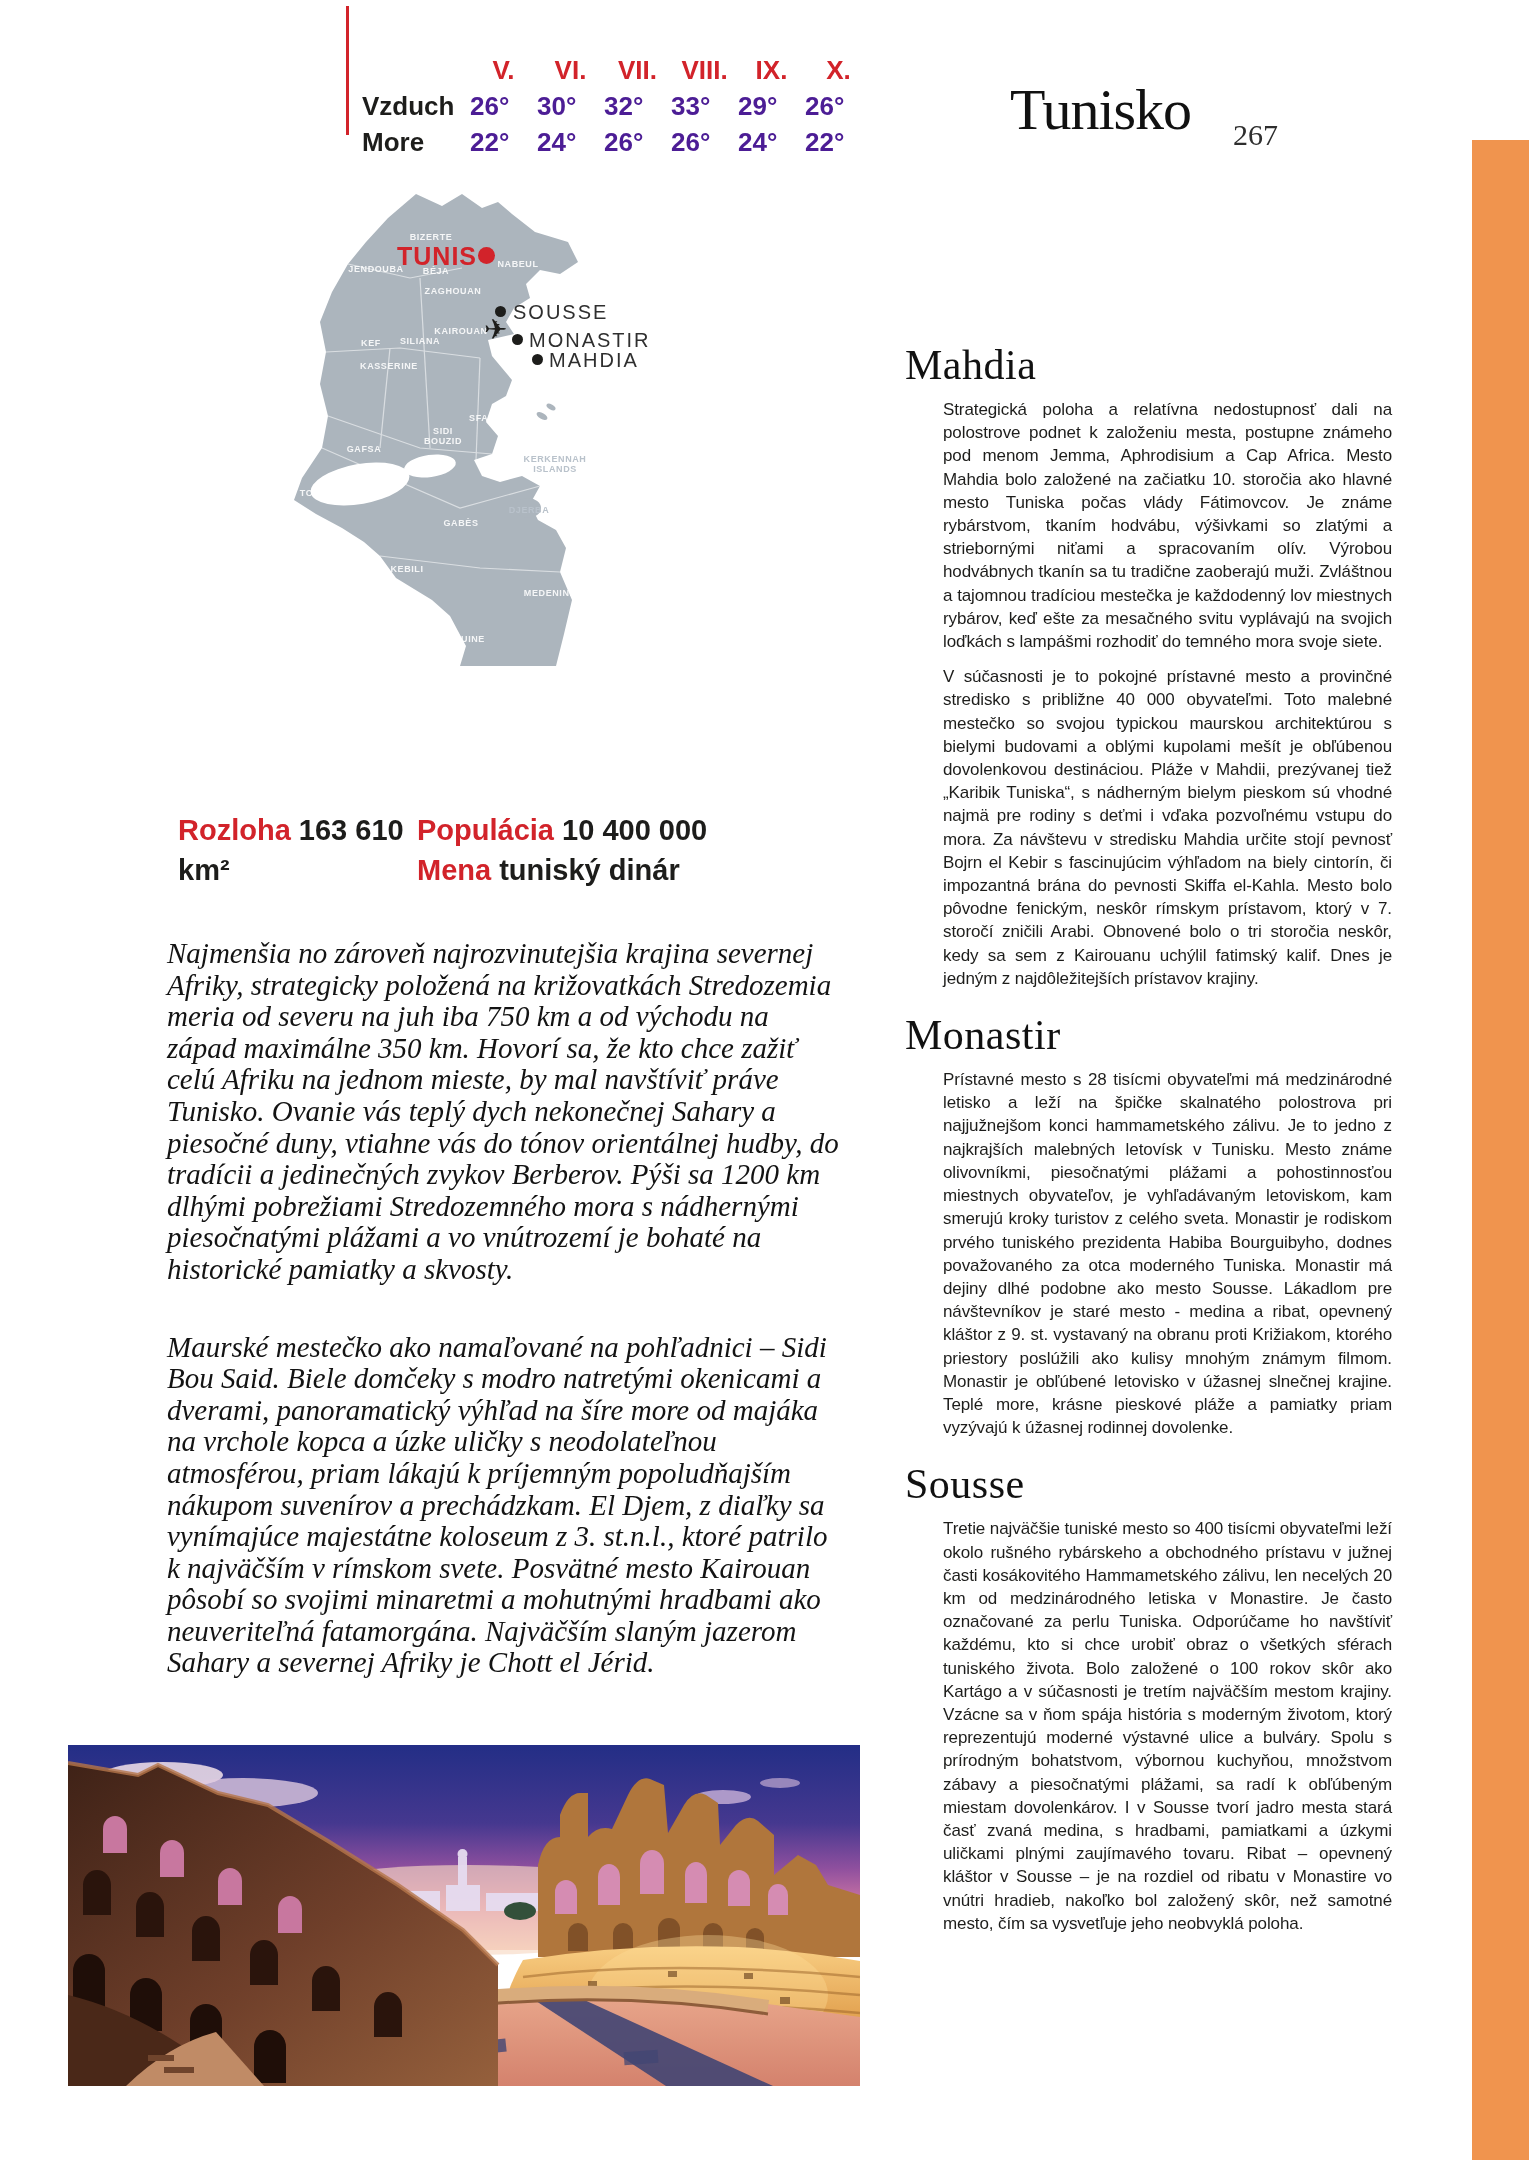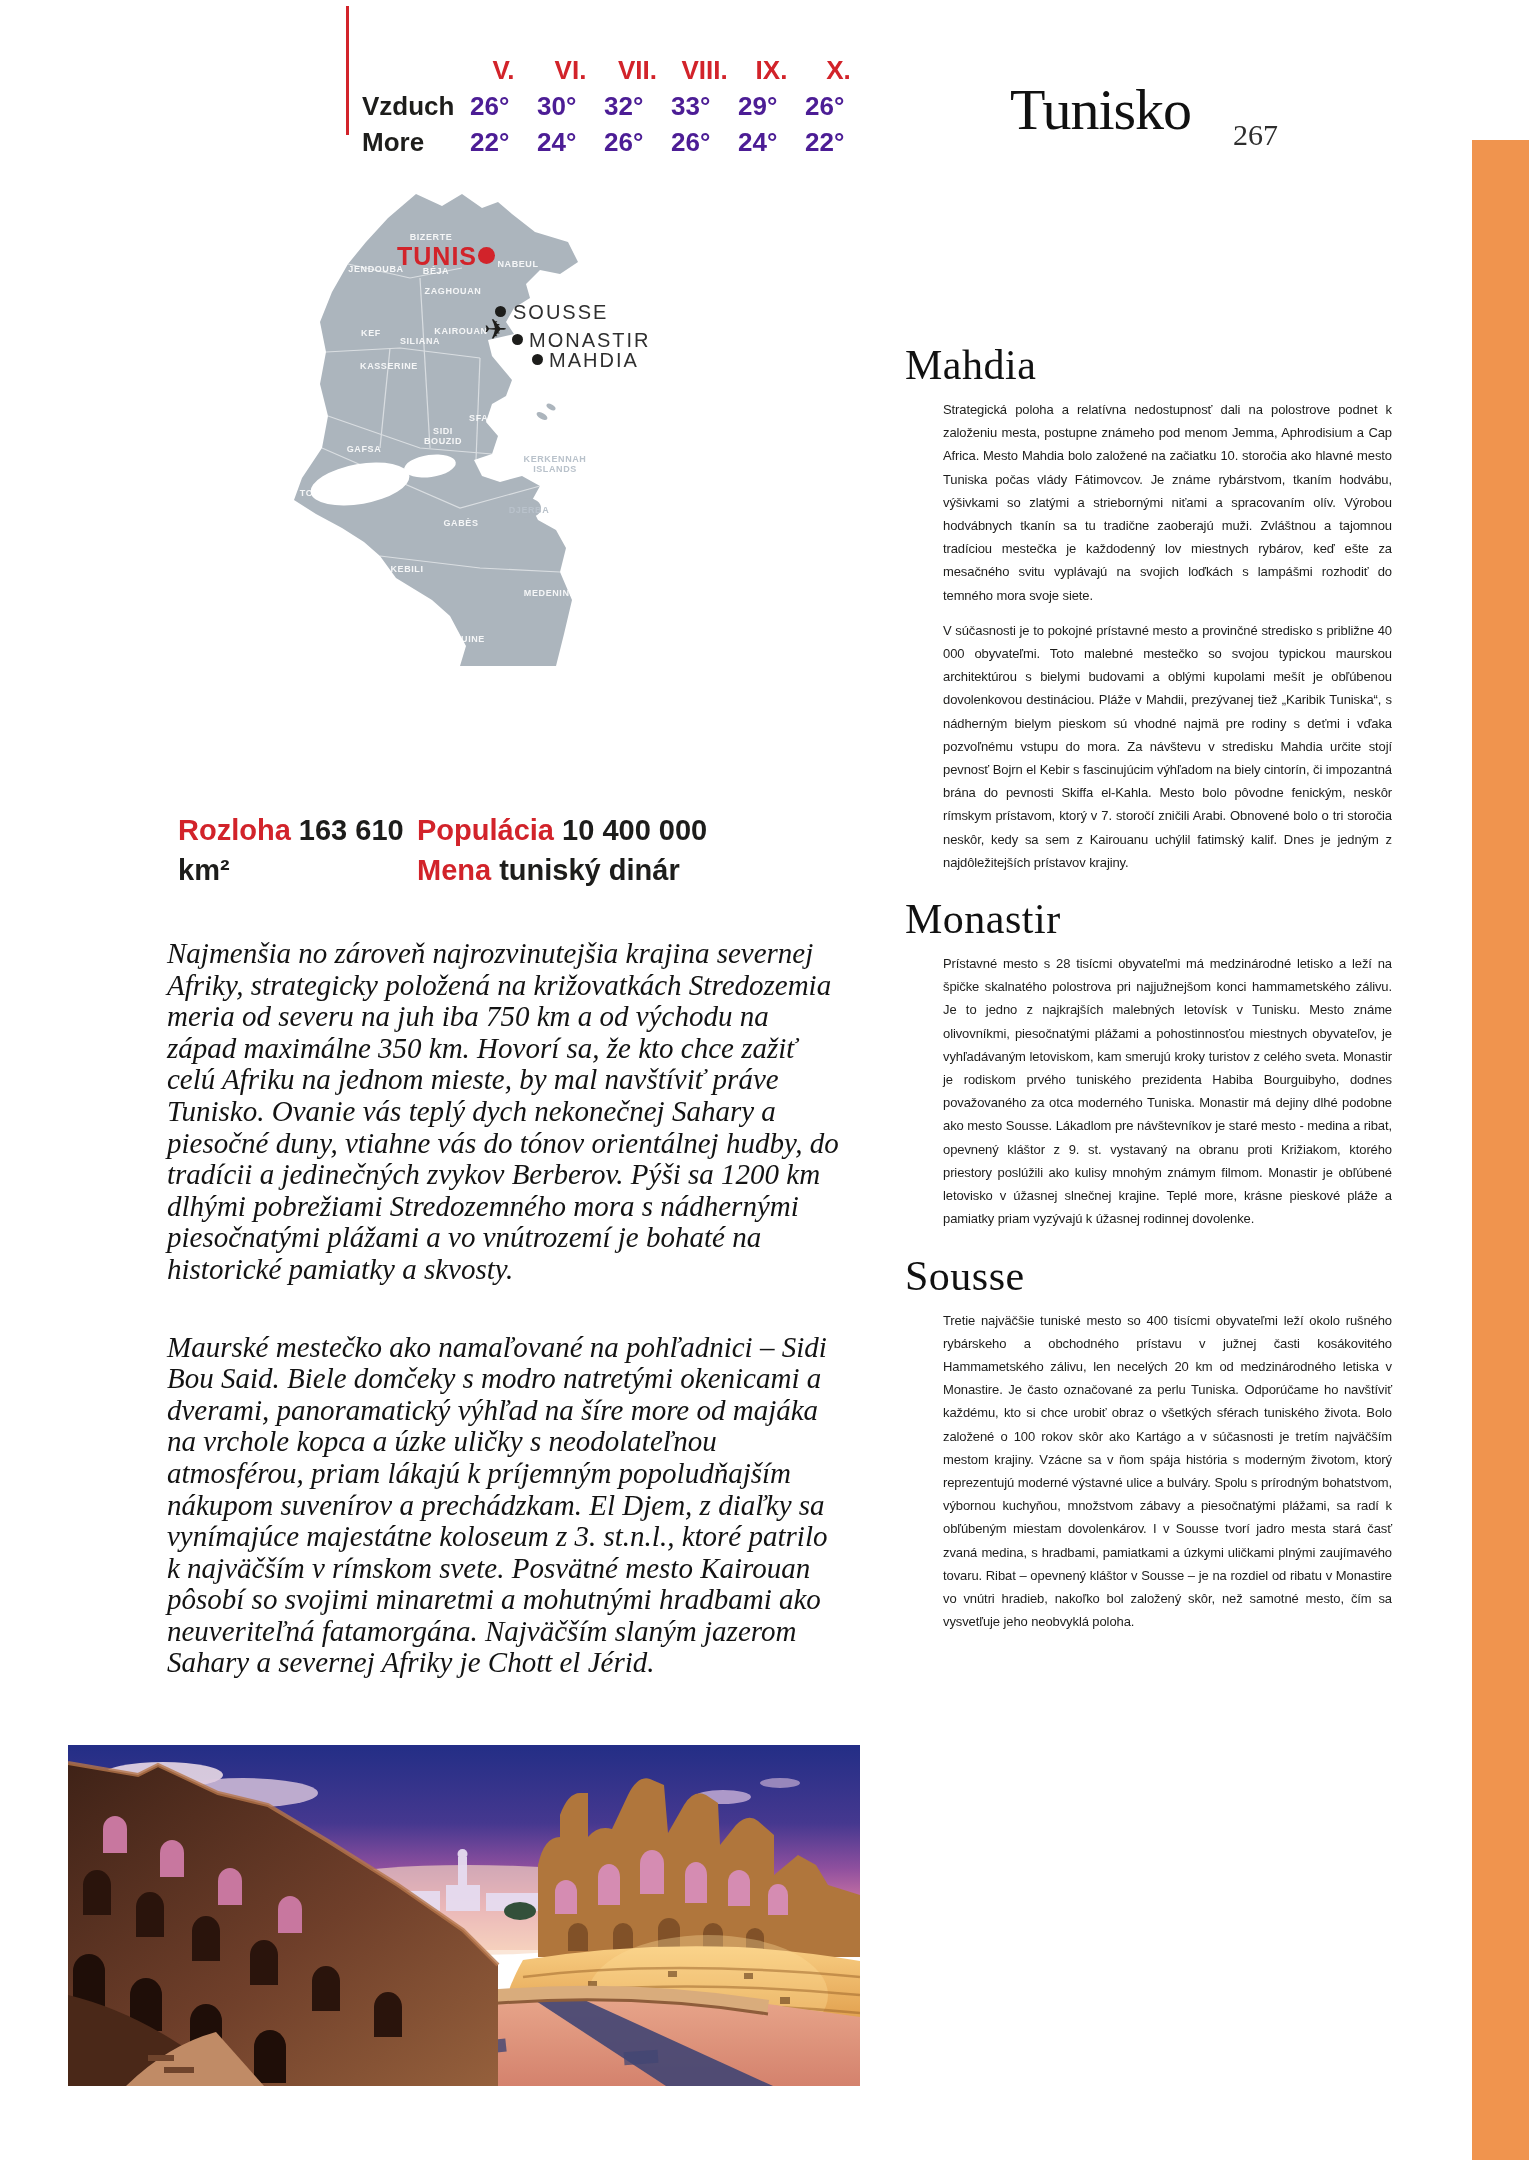--- a/index.html
+++ b/index.html
@@ -56,21 +56,21 @@
   .intro p{margin:0;}
   .intro p + p{margin-top:46px;}
 
   
   .col-right{position:absolute;left:905px;top:340px;width:487px;}
   .col-right h2{font-family:"Liberation Serif",serif;font-size:42px;line-height:50px;
                 font-weight:400;margin:0 0 8px 0;letter-spacing:.5px;color:#111;}
   .col-right h2 + .bodytext{margin-top:0;}
   .col-right .section + .section{margin-top:20px;}
   .bodytext{margin:0 0 12px 0;padding-left:38px;text-align:justify;
-            font-size:13px;line-height:23.2px;letter-spacing:-.1px;color:#1d1d1b;}
+            font-size:17px;line-height:23.2px;letter-spacing:-.1px;color:#1d1d1b;}
 
   
   .photo{position:absolute;left:68px;top:1745px;width:792px;height:341px;overflow:hidden;}
   .photo svg{display:block;width:100%;height:100%;}
 </style>
 </head>
 <body>
 
 <div class="page">
 
@@ -124,21 +124,21 @@
       <ellipse cx="298" cy="360" rx="13" ry="10" fill="#ACB5BD"></ellipse>
       <ellipse cx="312" cy="268" rx="6" ry="3" fill="#ACB5BD" transform="rotate(30 312 268)"></ellipse>
       <ellipse cx="321" cy="259" rx="5" ry="2.5" fill="#ACB5BD" transform="rotate(30 321 259)"></ellipse>
     </svg>
 
     <span class="region-label" style="left:201px;top:89px">BIZERTE</span>
     <span class="region-label" style="left:146px;top:121px">JENDOUBA</span>
     <span class="region-label" style="left:206px;top:123px">BÉJA</span>
     <span class="region-label" style="left:288px;top:116px">NABEUL</span>
     <span class="region-label" style="left:223px;top:143px">ZAGHOUAN</span>
-    <span class="region-label" style="left:141px;top:185px">KEF</span>
+    <span class="region-label" style="left:141px;top:195px">KEF</span>
     <span class="region-label" style="left:190px;top:193px">SILIANA</span>
     <span class="region-label" style="left:231px;top:183px">KAIROUAN</span>
     <span class="region-label" style="left:159px;top:218px">KASSERINE</span>
     <span class="region-label" style="left:252px;top:270px">SFAX</span>
     <span class="region-label" style="left:213px;top:288px">SIDI
 BOUZID</span>
     <span class="region-label" style="left:134px;top:301px">GAFSA</span>
     <span class="region-label" style="left:90px;top:345px">TOZEUR</span>
     <span class="region-label" style="left:231px;top:375px">GABÈS</span>
     <span class="region-label" style="left:177px;top:421px">KEBILI</span>

